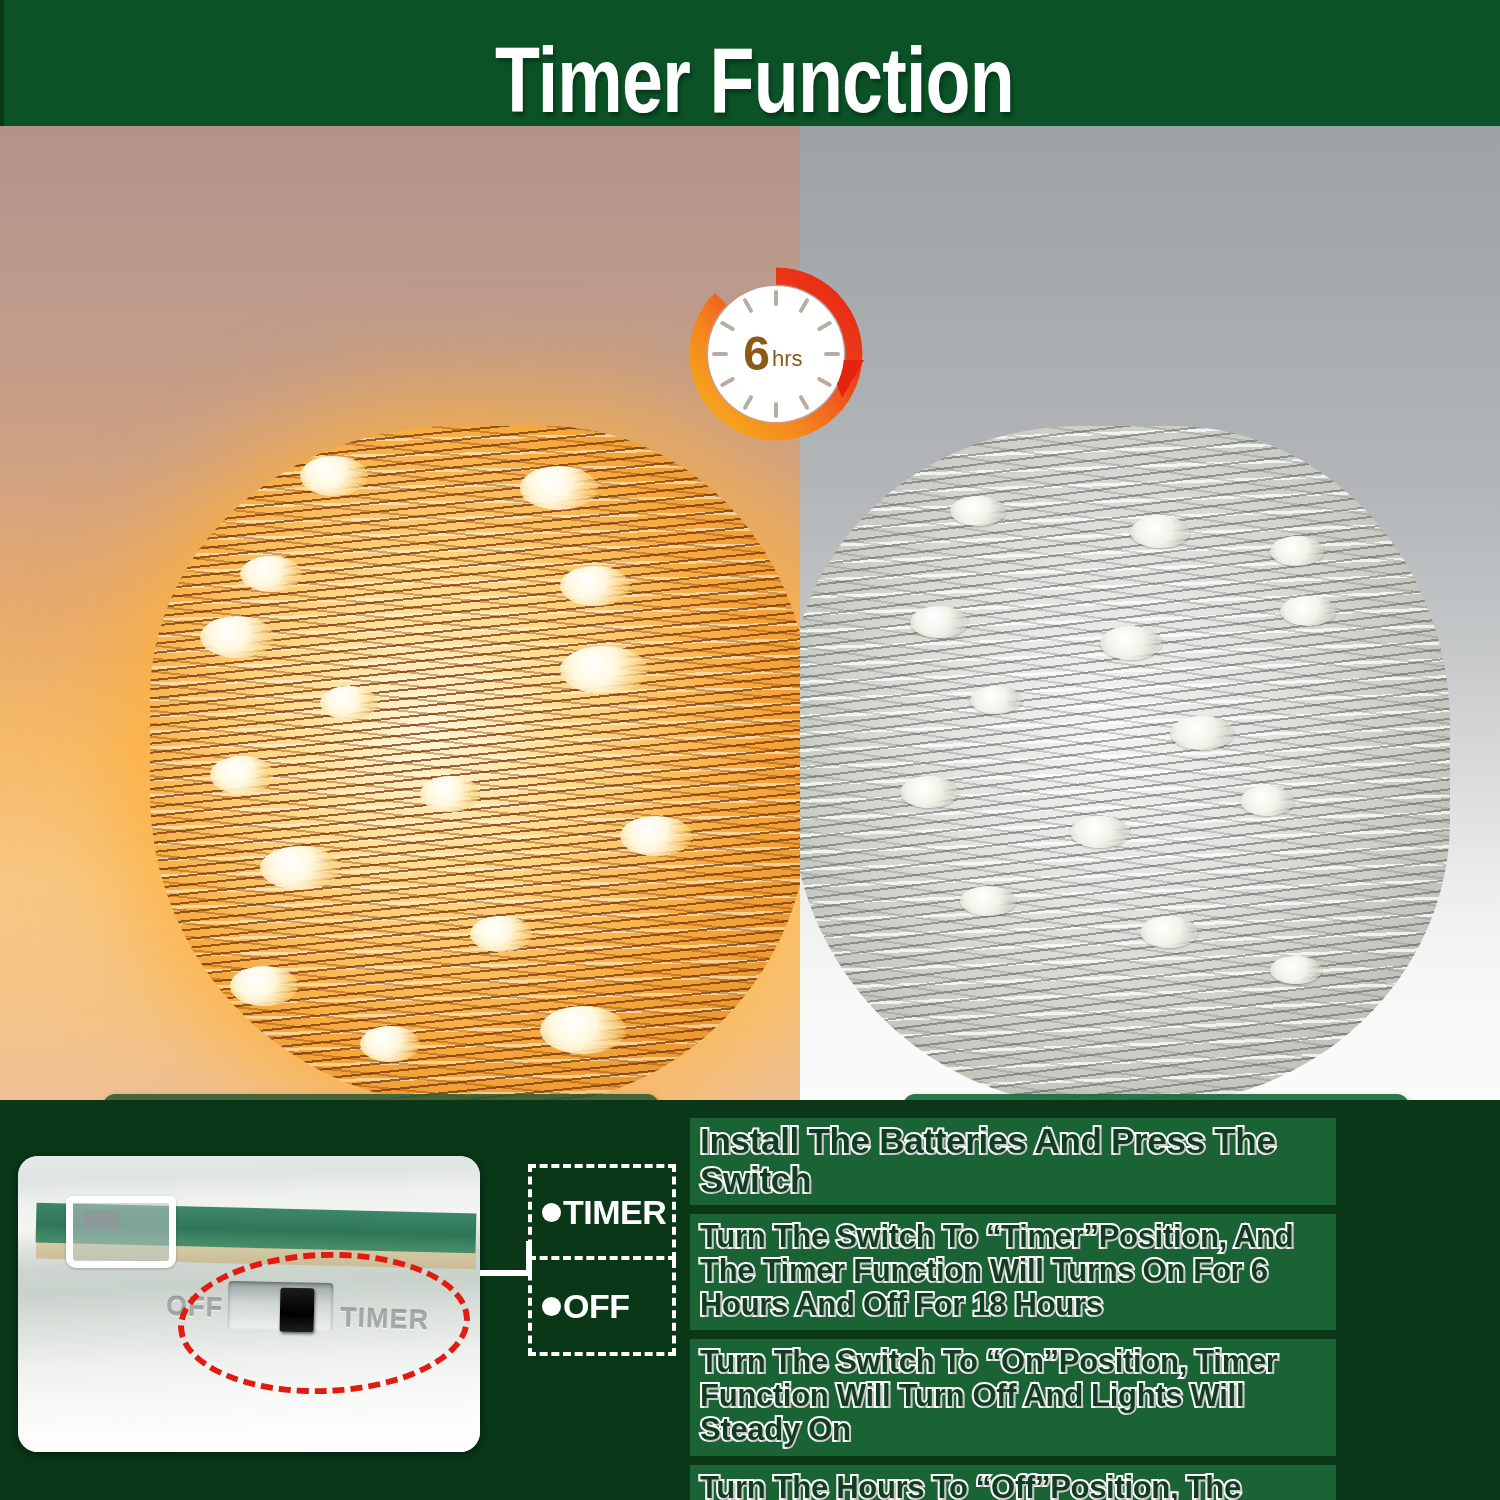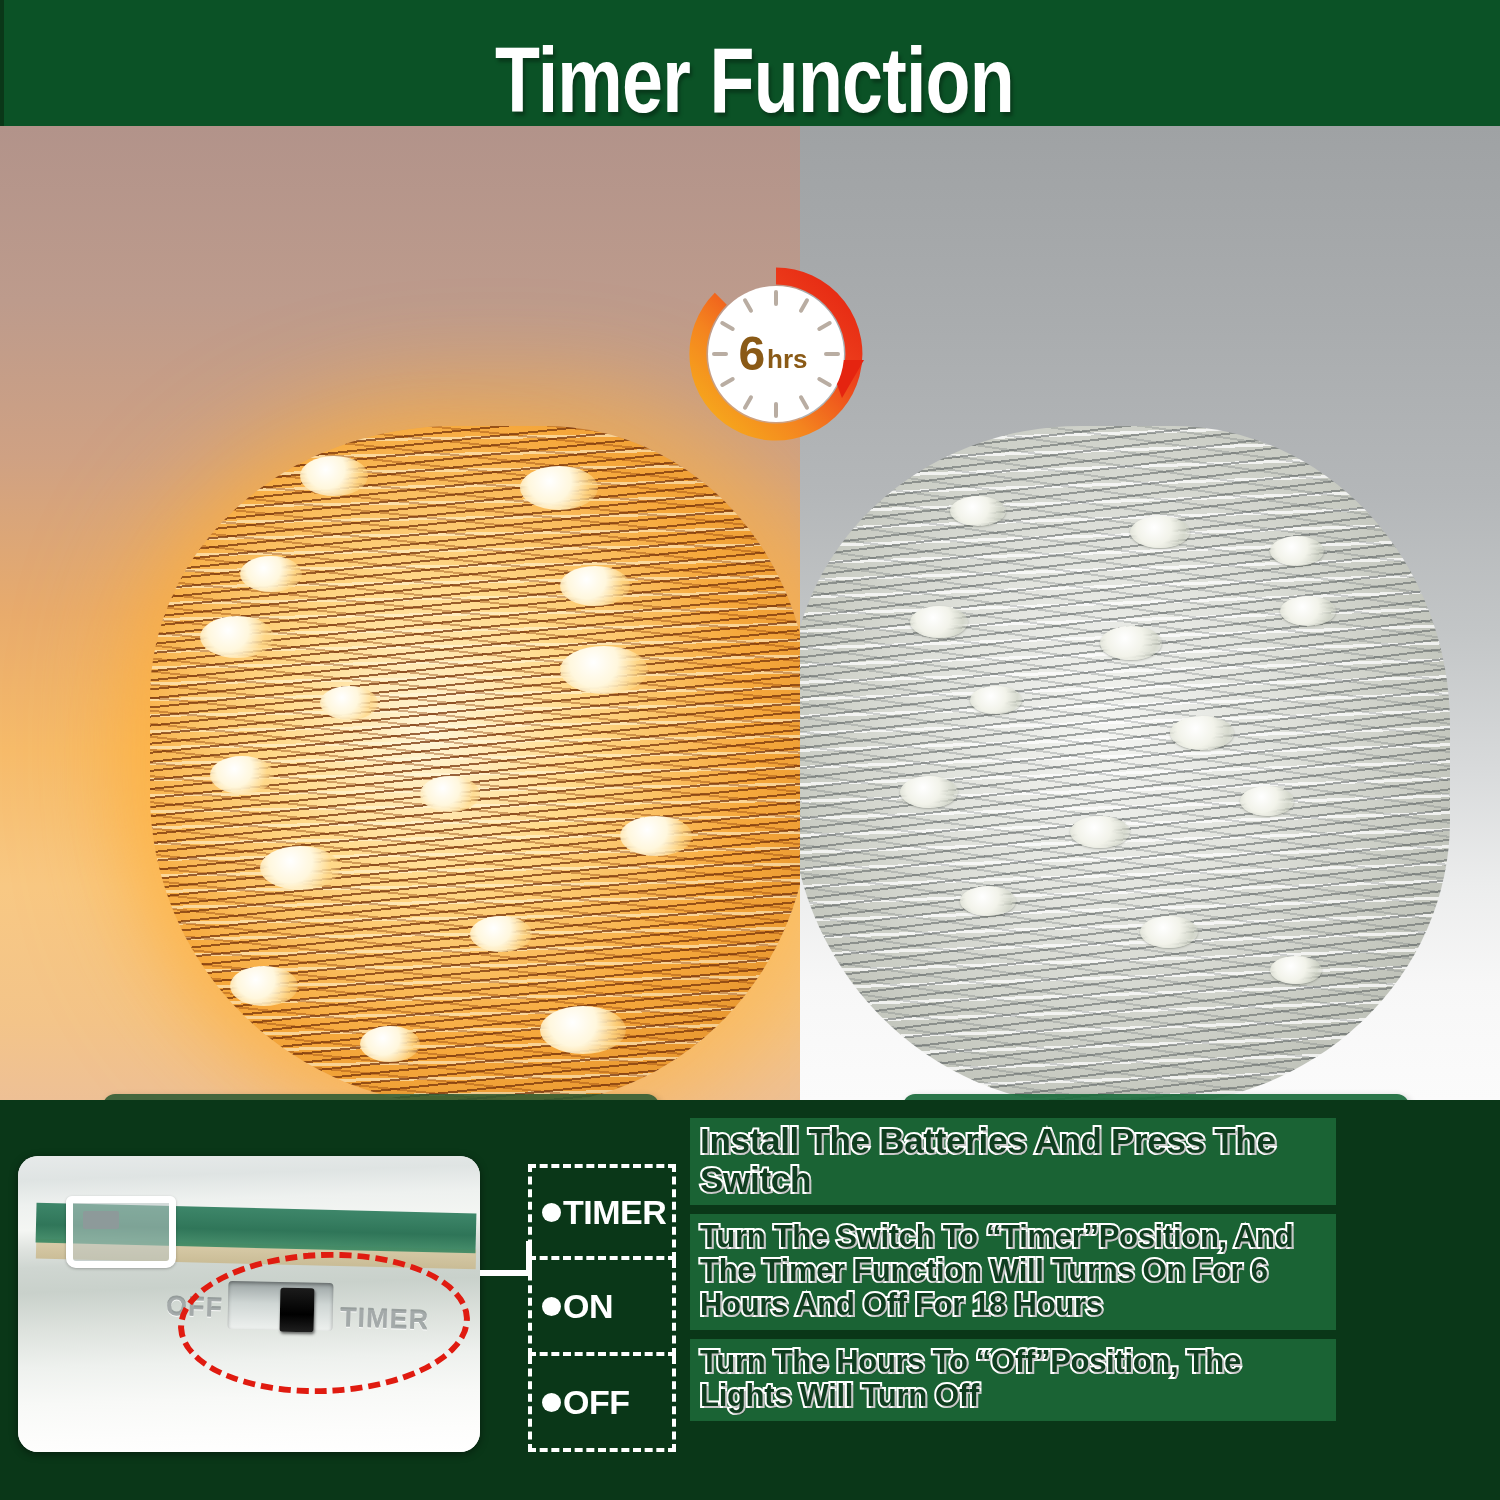--- a/index.html
+++ b/index.html
@@ -82,21 +82,21 @@
           box-shadow:0 1px 2px rgba(60,65,55,.35);}
 
   
   .badge{position:absolute;left:688px;top:140px;width:176px;height:176px;}
   .badge svg{display:block;}
   .badge-text{position:absolute;left:0;top:0;width:176px;height:176px;
     display:flex;align-items:center;justify-content:center;padding-right:6px;
     box-sizing:border-box;}
   .badge-num{font-size:48px;font-weight:bold;color:#8a5a16;line-height:1;
              text-shadow:1px 1px 0 rgba(255,255,255,.6);}
-  .badge-unit{font-size:26px;font-weight:bold;color:#8a5a16;line-height:1;
+  .badge-unit{font-size:22px;font-weight:normal;color:#8a5a16;line-height:1;
               margin-left:2px;margin-top:10px;}
 
   
   .banner{position:absolute;height:90px;border-radius:12px;
           display:flex;align-items:center;justify-content:center;
           box-shadow:2px 3px 7px rgba(0,0,0,.28);}
   .banner-left{left:103px;top:968px;width:556px;background:rgba(44,90,50,.88);}
   .banner-right{left:903px;top:968px;width:506px;background:rgba(27,108,60,.93);}
 
   
@@ -281,33 +281,32 @@
   <div class="connector"></div>
   <div class="connector-v"></div>
 
   <div class="legend">
     <div class="legend-row">
       <span class="legend-dot"></span>
       <span class="legend-label">TIMER</span>
     </div>
     <div class="legend-row">
       <span class="legend-dot"></span>
-      <span class="legend-label">ON</span>
-    </div>
-    <div class="legend-row">
-      <span class="legend-dot"></span>
       <span class="legend-label">OFF</span>
     </div>
   </div>
 
   <div class="panels">
     <div class="panel panel-head">
       <p>Install The Batteries And Press The Switch</p>
     </div>
     <div class="panel">
       <p>Turn The Switch To “Timer”Position,   And The Timer Function Will Turns On For 6 Hours  And Off For 18 Hours</p>
     </div>
     <div class="panel">
+      <p>Turn The Switch To “On”Position,   Timer Function Will Turn Off And Lights Will Steady On</p>
+    </div>
+    <div class="panel">
       <p>Turn The Hours To “Off”Position,   The Lights Will Turn Off</p>
     </div>
   </div>
 
 </div>
 
 </body></html>

